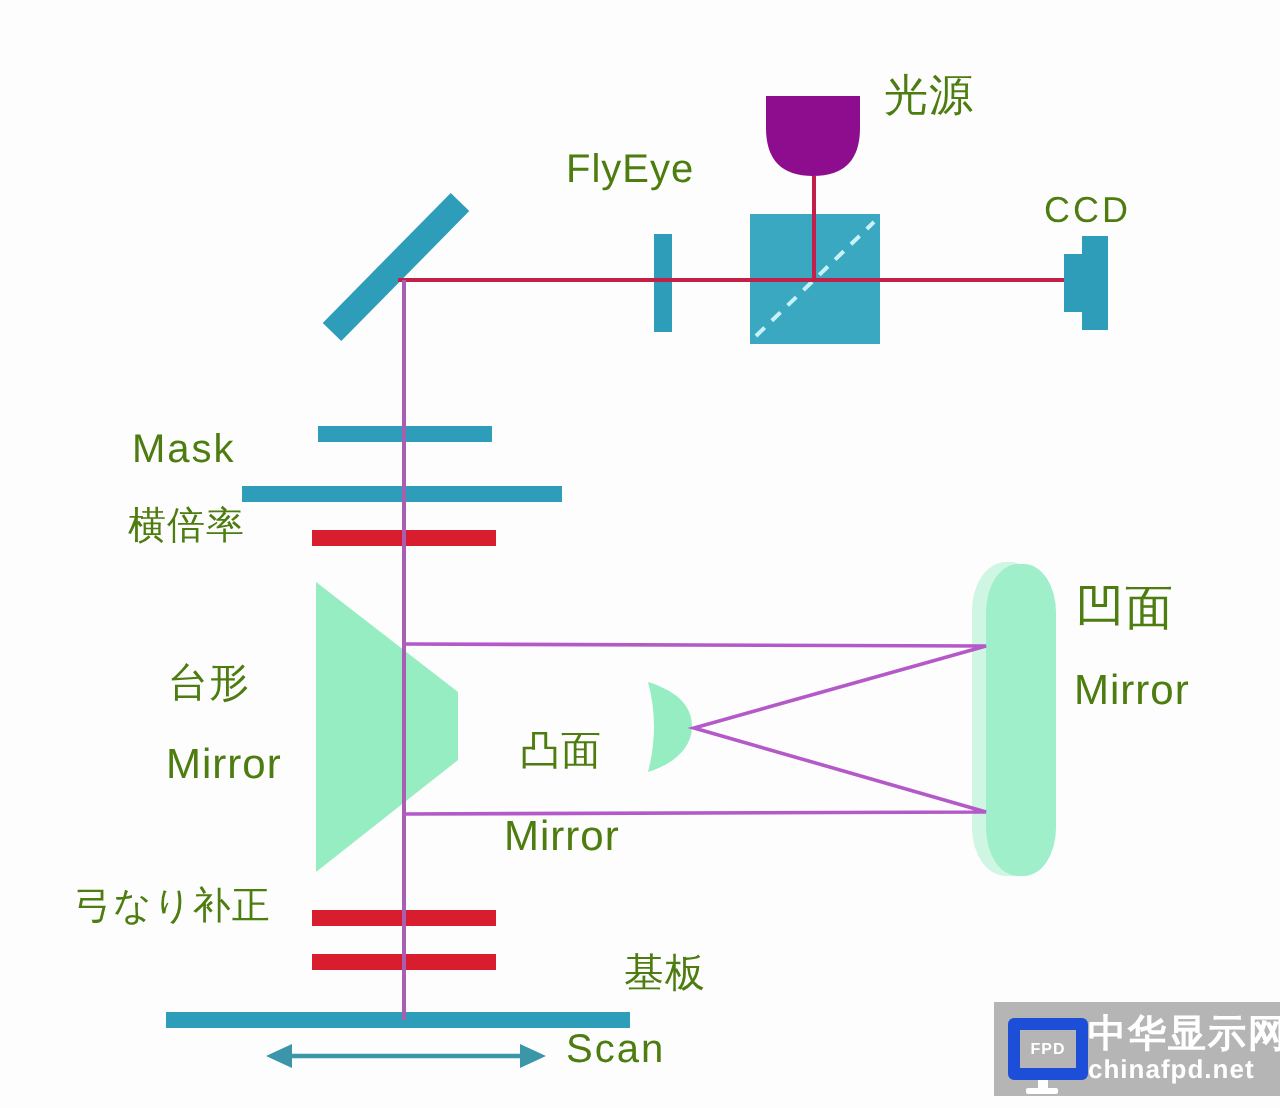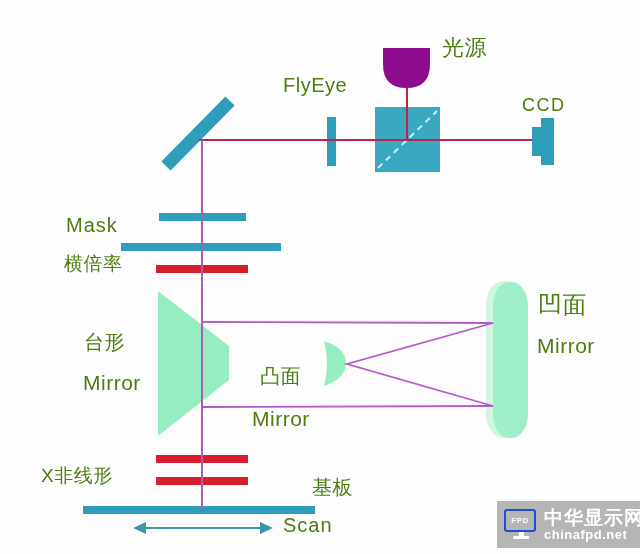--- a/index.html
+++ b/index.html
@@ -15,21 +15,21 @@
   
   #watermark{
     position:absolute;left:497px;top:501px;width:160px;height:47px;
     background:#B5B5B5;z-index:3;display:flex;align-items:center;
     color:#FFFFFF;
   }
   #wm-monitor{
     position:relative;margin-left:7px;width:34px;height:32px;flex:0 0 auto;
   }
   #wm-screen{
-    width:28px;height:19px;border:2px solid #1d4ed8;border-radius:3px;
+    width:28px;height:19px;border:6px solid #1d4ed8;border-radius:3px;
     display:flex;align-items:center;justify-content:center;
     font-size:8px;font-weight:bold;letter-spacing:0.5px;
   }
   #wm-neck{width:5px;height:4px;background:#FFFFFF;margin:0 auto;}
   #wm-base{width:16px;height:3px;background:#FFFFFF;margin:0 auto;border-radius:1px;}
   #wm-text{margin-left:6px;display:flex;flex-direction:column;}
   #wm-title{font-size:19px;font-weight:bold;letter-spacing:1px;line-height:1.05;}
   #wm-url{font-size:13px;font-weight:bold;letter-spacing:0.5px;line-height:1.05;}
 </style>
 </head>
@@ -81,21 +81,21 @@
   <div class="lbl" style="left:283px;top:74px;font-size:20px;">FlyEye</div>
   <div class="lbl" style="left:522px;top:96px;font-size:18px;letter-spacing:1.5px;">CCD</div>
   <div class="lbl" style="left:29px;top:214px;font-size:20px;letter-spacing:1px;margin-left:37px;">Mask</div>
   <div class="lbl" style="left:64px;top:254px;font-size:19px;">横倍率</div>
   <div class="lbl" style="left:84px;top:331px;font-size:20px;">台形</div>
   <div class="lbl" style="left:83px;top:371px;font-size:21px;">Mirror</div>
   <div class="lbl" style="left:260px;top:365px;font-size:20px;">凸面</div>
   <div class="lbl" style="left:252px;top:407px;font-size:21px;">Mirror</div>
   <div class="lbl" style="left:538px;top:292px;font-size:24px;">凹面</div>
   <div class="lbl" style="left:537px;top:334px;font-size:21px;">Mirror</div>
-  <div class="lbl" style="left:41px;top:466px;font-size:19px;">X非线形</div>
+  <div class="lbl" style="left:37px;top:444px;font-size:19px;">弓なり补正</div>
   <div class="lbl" style="left:312px;top:476px;font-size:20px;">基板</div>
   <div class="lbl" style="left:283px;top:514px;font-size:20px;letter-spacing:1px;">Scan</div>
 
   <div id="watermark">
     <div id="wm-monitor">
       <div id="wm-screen">FPD</div>
       <div id="wm-neck"></div>
       <div id="wm-base"></div>
     </div>
     <div id="wm-text">

